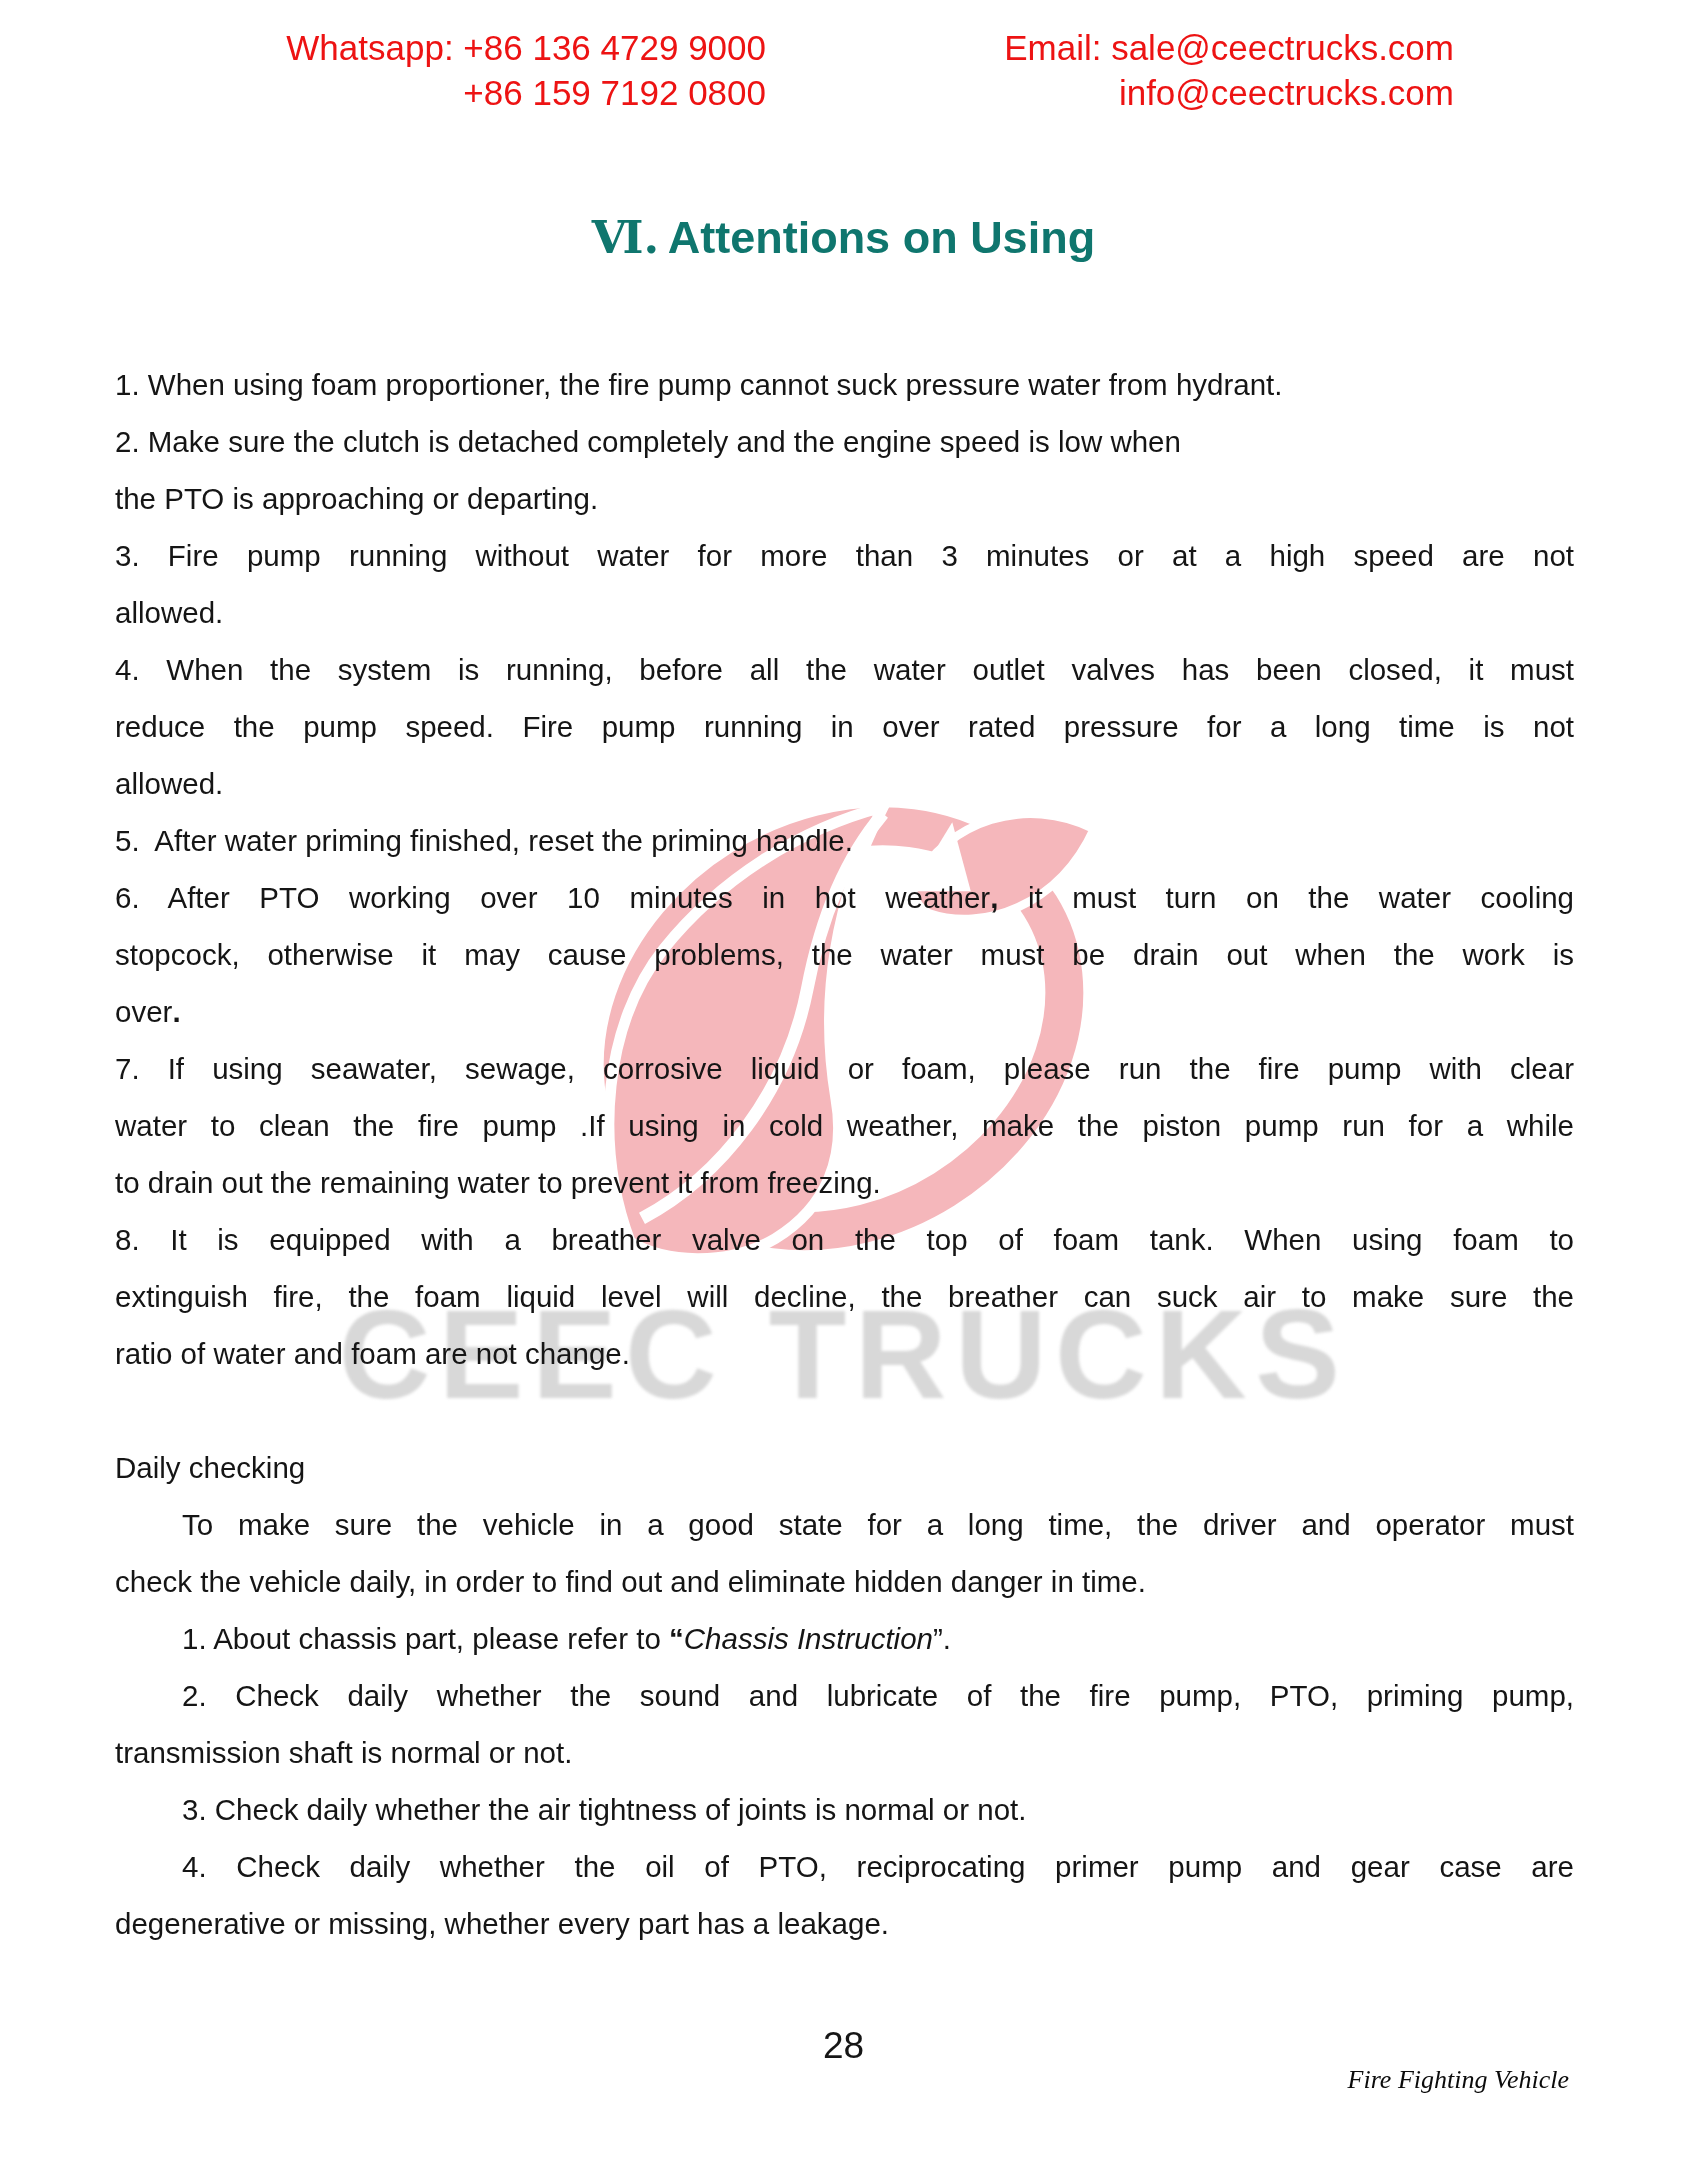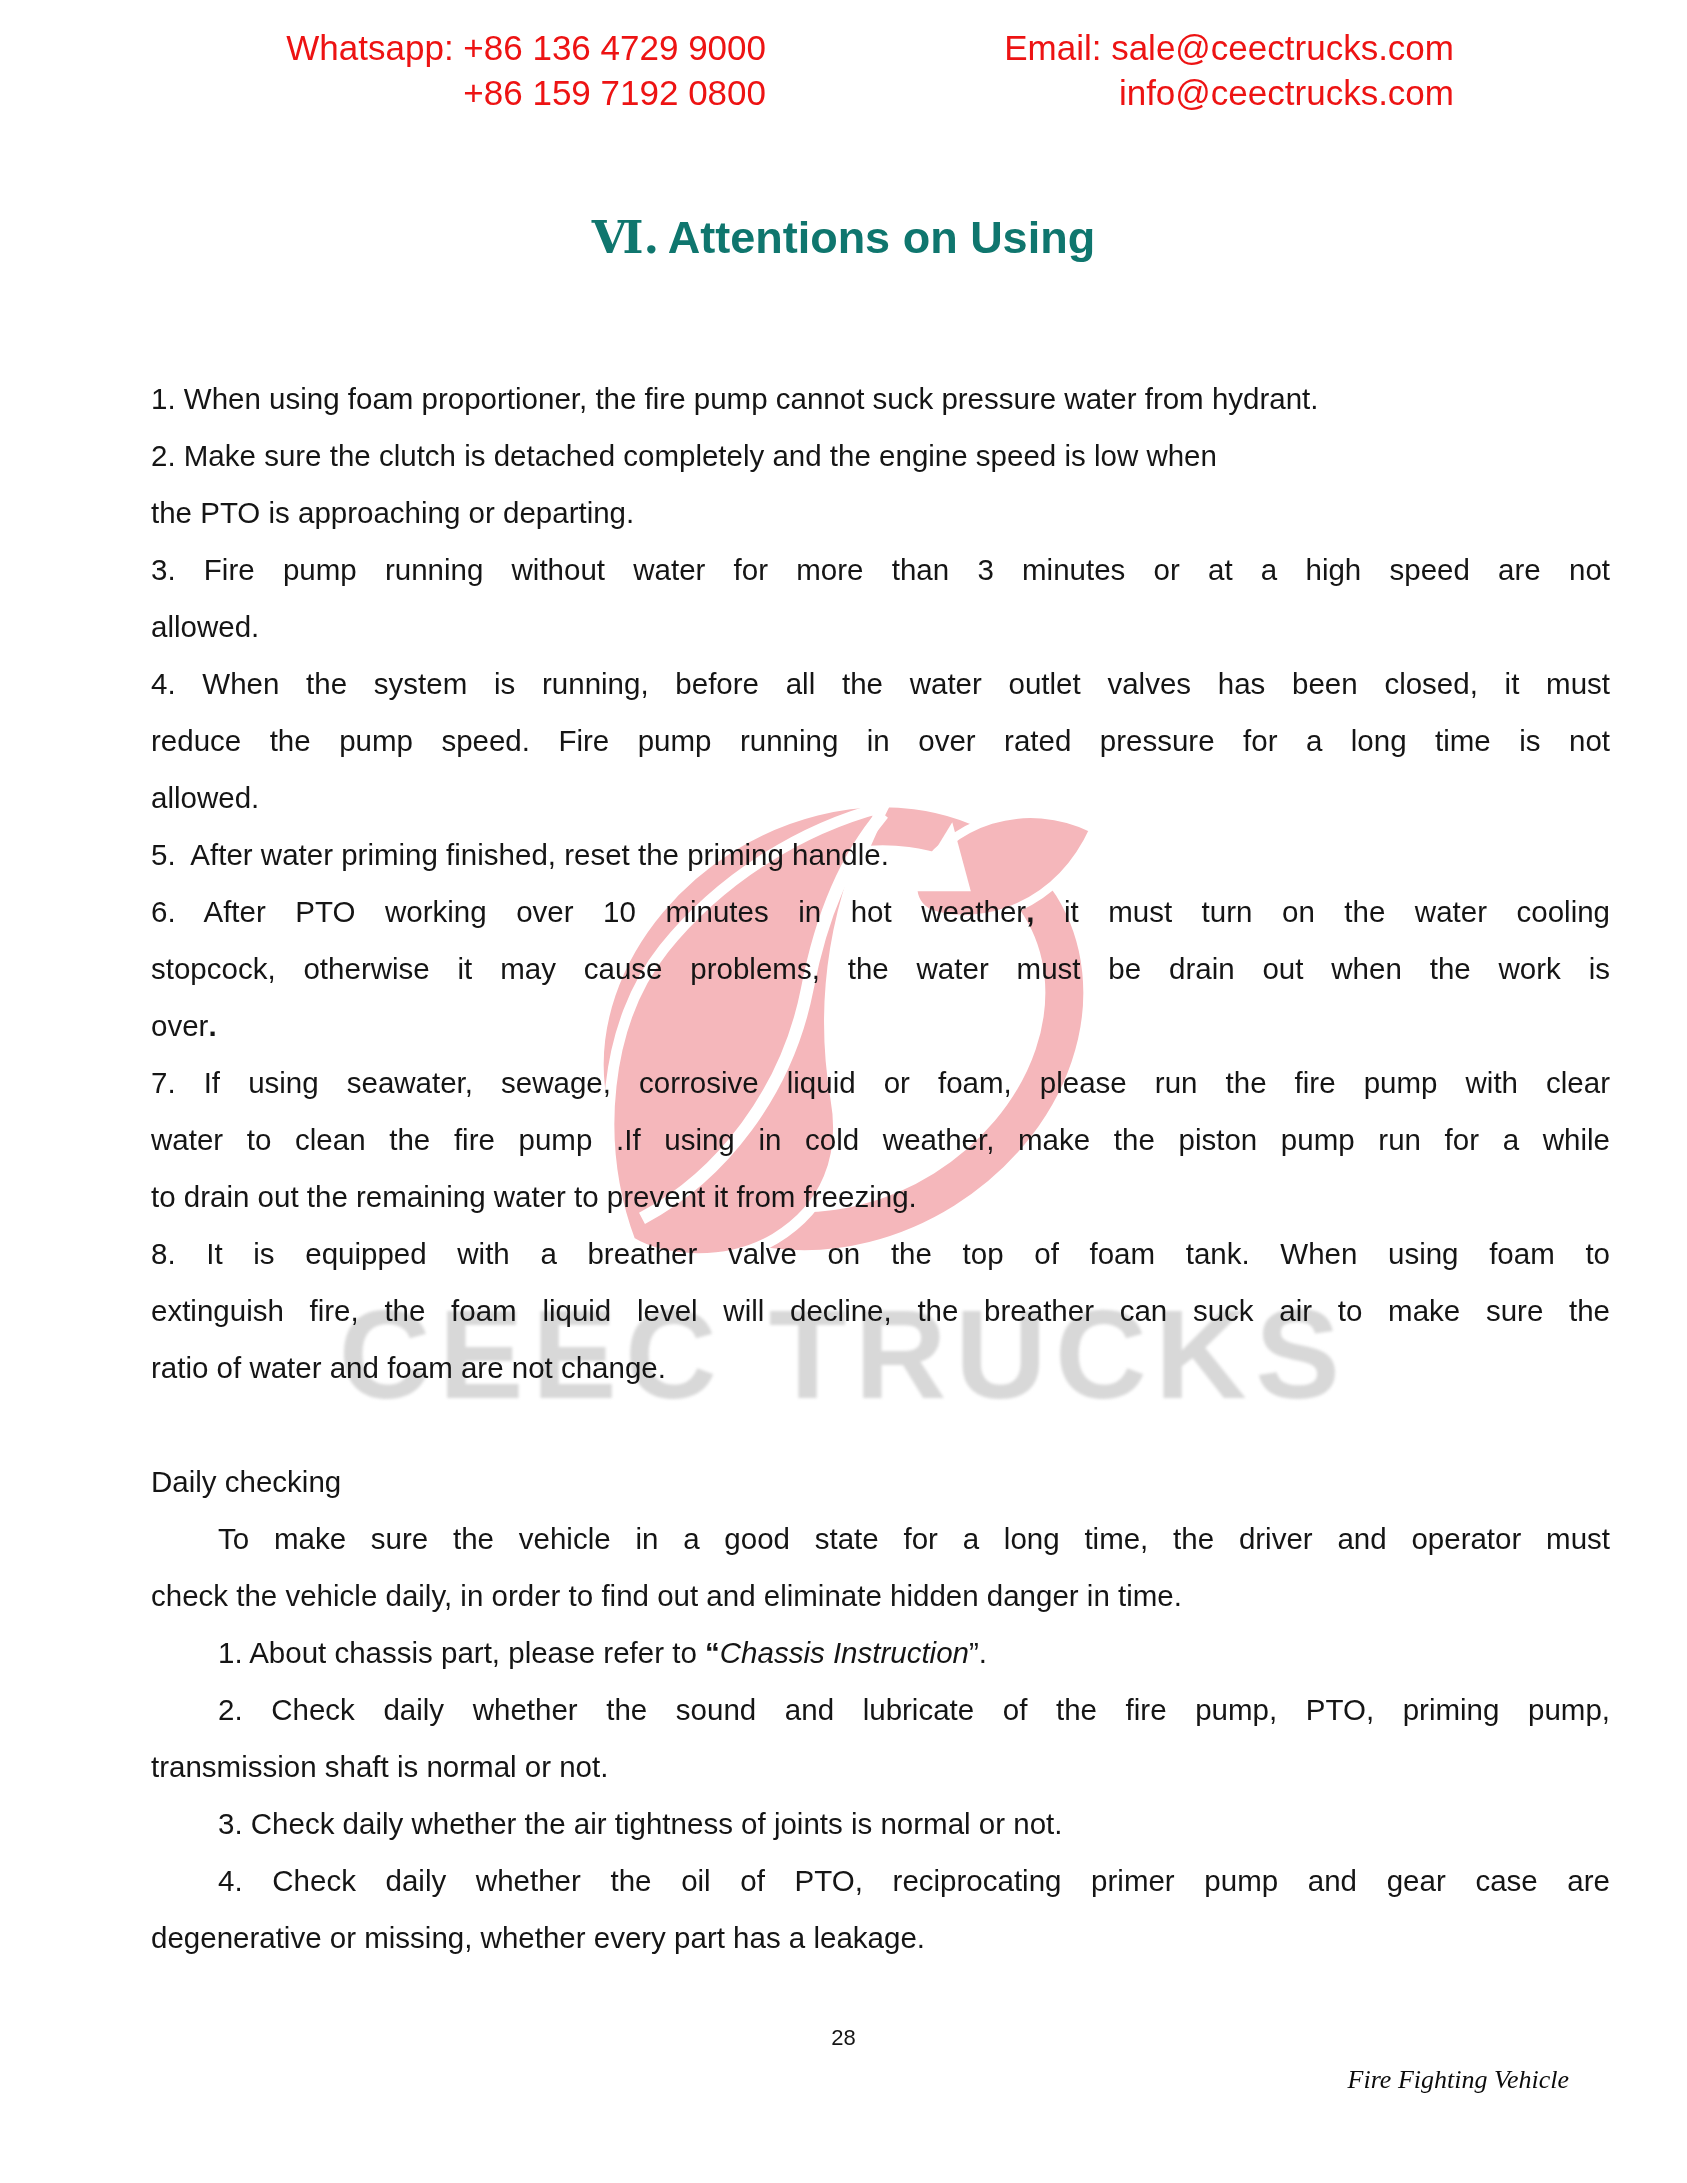--- a/index.html
+++ b/index.html
@@ -35,34 +35,34 @@
   .contact{color:var(--accent);font-size:35px;line-height:45px;font-weight:400;}
   .contact div{text-align:right;}
   .contact-whatsapp{width:651px;}
   .contact-email{margin-left:auto;width:591px;margin-right:120px;}
   .title{
     position:absolute;top:211px;left:0;width:100%;
     margin:0;text-align:center;
     font-size:45px;font-weight:bold;color:#0f766e;
   }
   .title .numeral{font-family:"DejaVu Serif","DejaVu Sans",serif;padding-right:8.4px;}
-  .body-text{position:absolute;top:370px;left:115px;width:1459px;margin-left:36px;}
+  .body-text{position:absolute;top:356px;left:115px;width:1459px;}
   .bline{
     height:57px;line-height:57px;font-size:29.5px;
     white-space:pre-wrap;
     text-align:left;
   }
   .bline.stretch{text-align:justify;text-align-last:justify;}
   .bline.indent{padding-left:67px;}
   .bline.gap{margin-top:57px;}
   .b{font-weight:bold;}
   .i{font-style:italic;}
   .page-number{
     position:absolute;top:2025px;left:0;width:100%;
-    text-align:center;font-size:22px;
+    text-align:center;font-size:37px;
   }
   .doc-footer{
     position:absolute;top:2065px;right:118px;
     font-family:"Liberation Serif",serif;font-style:italic;
     font-size:26px;color:#0b0b0b;margin-left:20px;
   }
 </style>
 </head>
 <body>
 

